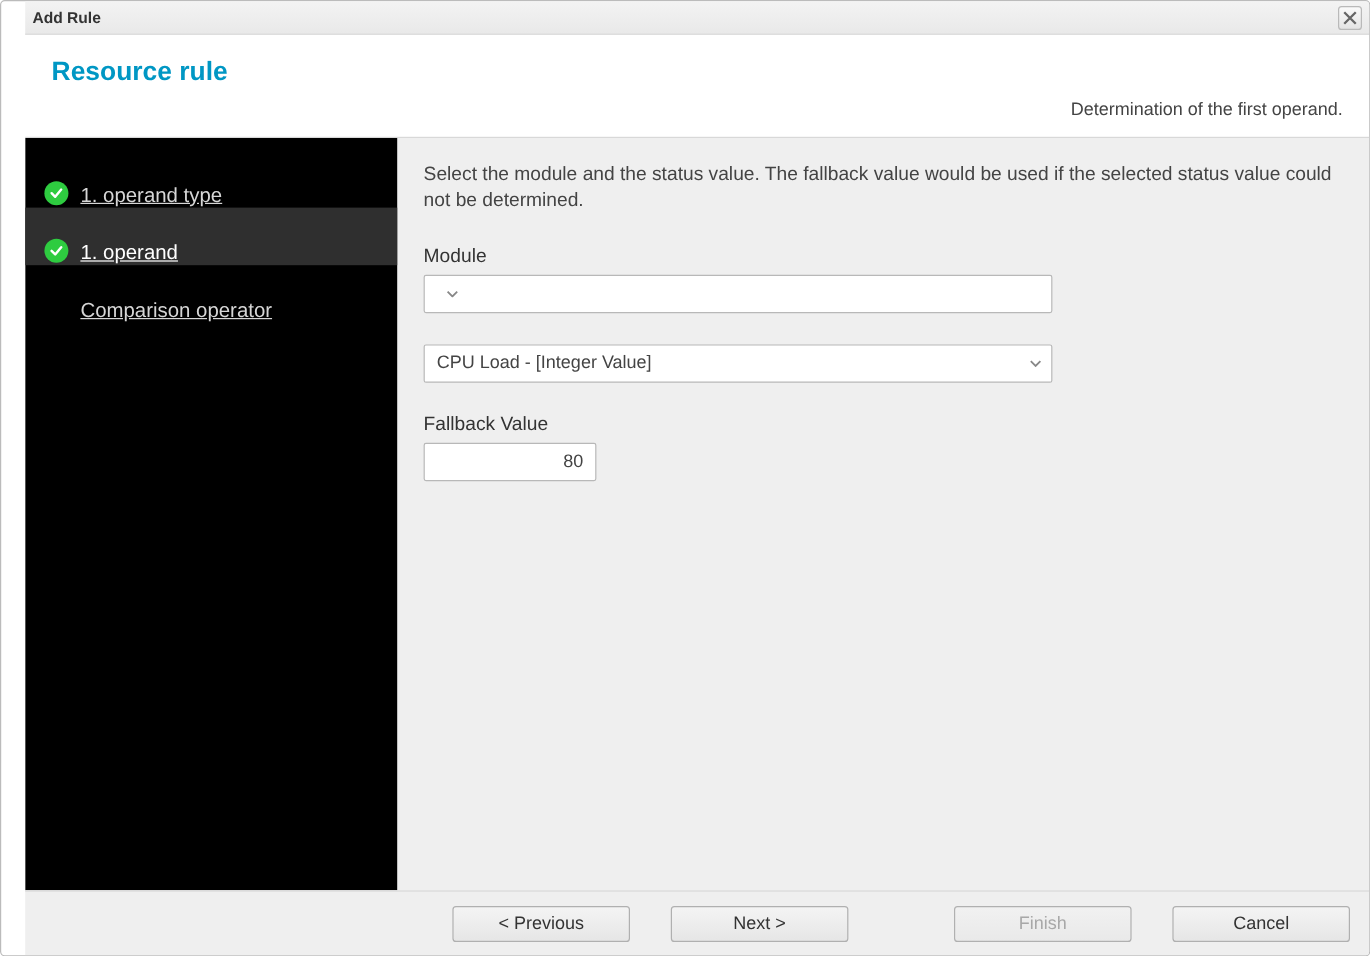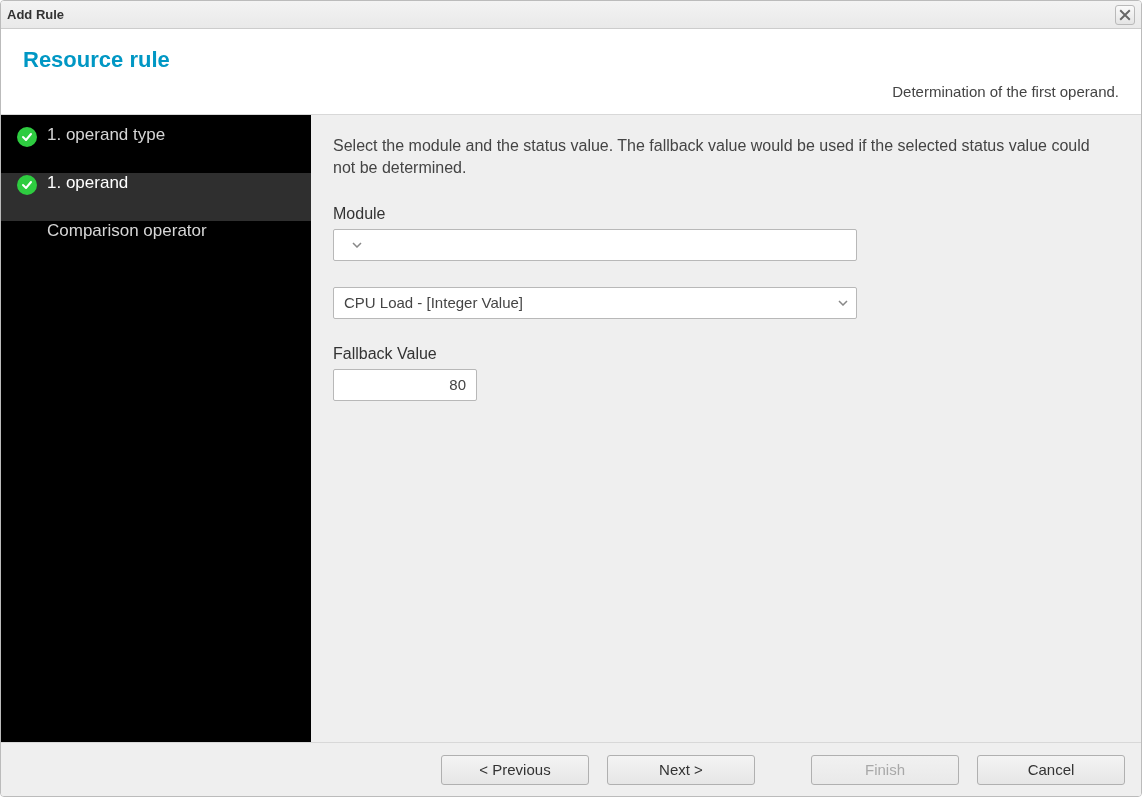--- a/index.html
+++ b/index.html
@@ -12,20 +12,21 @@
   }
   .window {
     width: 1142px;
     height: 797px;
     border: 1px solid #bbb;
     display: flex;
     flex-direction: column;
     background: #fff;
     border-radius: 4px;
     overflow: hidden;
+    padding-left: 20px;
   }
   .titlebar {
     height: 28px;
     background: linear-gradient(#f3f3f3,#e9e9e9);
     border-bottom: 1px solid #ccc;
     display: flex;
     align-items: center;
     padding: 0 6px;
     font-size: 13px;
     font-weight: bold;
@@ -64,25 +65,26 @@
     overflow: hidden;
   }
   .sidebar {
     width: 310px;
     background: #000;
     color: #d6d6d6;
     padding-top: 10px;
   }
   .step {
     display: flex;
-    align-items: flex-start;
+    align-items: flex-end;
     height: 48px;
     padding: 0 14px;
     font-size: 17px;
     cursor: pointer;
+    text-decoration: underline;
   }
   .step.active {
     background: #2f2f2f;
     color: #fff;
     font-weight: 500;
   }
   .step .iconwrap {
     width: 24px; height: 24px;
     display: flex; align-items: center; justify-content: center;
     margin-right: 8px;
@@ -146,21 +148,21 @@
     border-radius: 2px;
   }
   .footer {
     height: 54px;
     border-top: 1px solid #d8d8d8;
     background: #efefef;
     display: flex;
     align-items: center;
     justify-content: flex-end;
     padding: 0 16px;
-    gap: 18px;
+    gap: 34px;
   }
   .btn {
     width: 148px;
     height: 30px;
     border: 1px solid #b0b0b0;
     background: linear-gradient(#f4f4f4,#e6e6e6);
     border-radius: 3px;
     font-size: 15px;
     color: #333;
     cursor: pointer;

